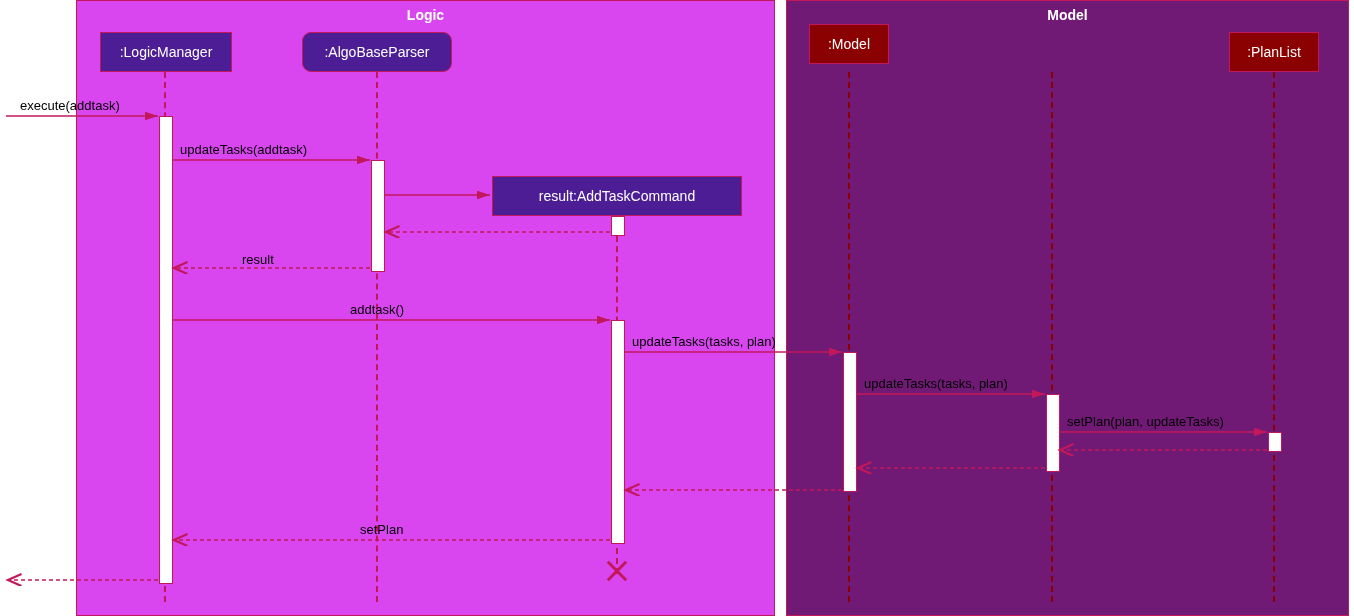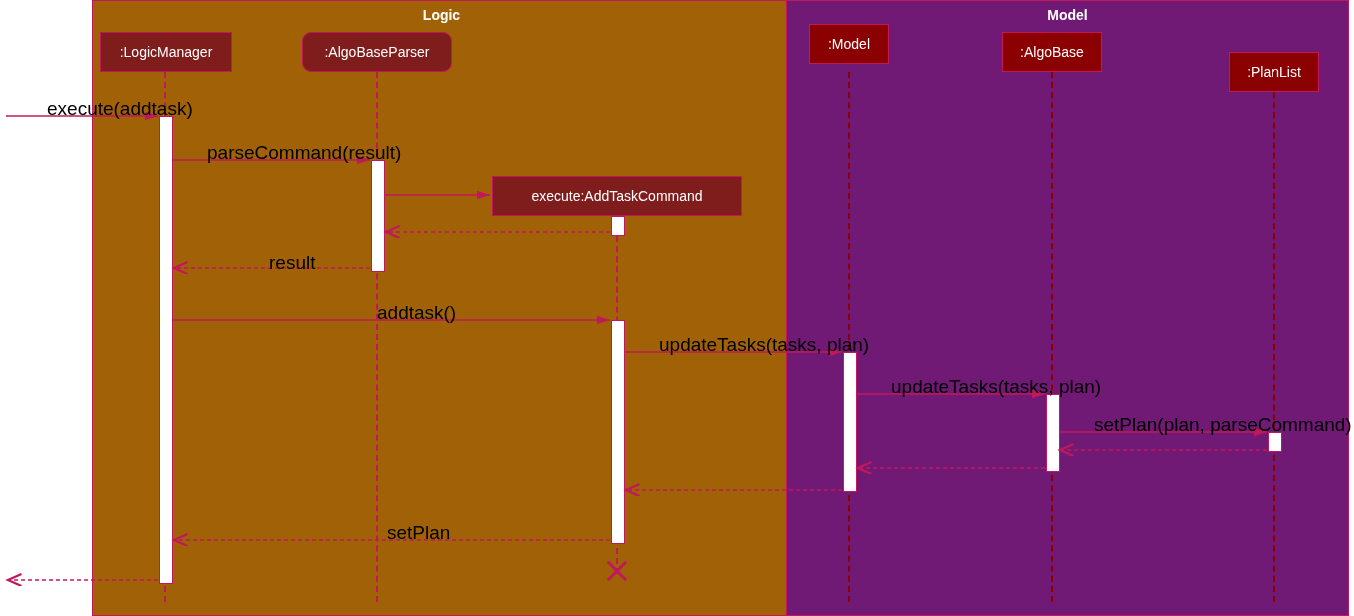--- a/index.html
+++ b/index.html
@@ -1,54 +1,53 @@
 <!DOCTYPE html>
 <html><head>
 <meta charset="utf-8">
 <style>
 body { margin:0; padding:0; font-family:"Segoe UI",Arial,sans-serif; background:#fff; }
 .canvas { position:relative; width:1354px; height:616px; }
 .frame { position:absolute; border:1px solid; }
-.frame-logic { left:92px; top:0; width:697px; height:614px; background:#a16207; border-color:#C2185B; }
+.frame-logic { left:76px; top:0; width:697px; height:614px; background:#d946ef; border-color:#C2185B; }
 .frame-model { left:786px; top:0; width:561px; height:614px; background:#701a75; border-color:#C2185B; }
 .frame-title { position:absolute; top:6px; left:50%; transform:translateX(-50%); font-weight:bold; font-size:14px; }
 .frame-logic .frame-title { color:#fff; }
 .frame-model .frame-title { color:#fff; }
 .participant { position:absolute; height:38px; display:flex; align-items:center; justify-content:center; font-size:14px; border:1px solid; }
-.p-logic { background:#7f1d1d; border-color:#C2185B; color:#fff; }
+.p-logic { background:#4c1d95; border-color:#C2185B; color:#fff; }
 .p-model { background:#8B0000; border-color:#C2185B; color:#fff; }
 .lifeline { position:absolute; width:0; border-left:2px dashed; }
 .ll-logic { border-color:#C2185B; }
 .ll-model { border-color:#8B0000; }
 .activation { position:absolute; width:12px; background:#fff; border:1px solid #C2185B; }
 svg { position:absolute; left:0; top:0; pointer-events:none; }
-.msg-label { position:absolute; font-size:19px; color:#000; white-space:nowrap;margin-left:27px; }
+.msg-label { position:absolute; font-size:13px; color:#000; white-space:nowrap; }
 .destroy { position:absolute; width:26px; height:26px; }
 .destroy::before,.destroy::after { content:"";position:absolute;left:50%;top:0;width:3px;height:26px;background:#C2185B;transform-origin:center; }
 .destroy::before { transform:translateX(-50%) rotate(45deg); }
 .destroy::after { transform:translateX(-50%) rotate(-45deg); }
 </style>
 </head>
 <body>
 
 <div class="canvas">
 
   <div class="frame frame-logic">
     <div class="frame-title">Logic</div>
   </div>
   <div class="frame frame-model">
     <div class="frame-title">Model</div>
   </div>
 
   <div class="participant p-logic" style="left:100px;top:32px;width:130px;">:LogicManager</div>
   <div class="participant p-logic" style="left:302px;top:32px;width:148px;border-radius:9px;">:AlgoBaseParser</div>
-  <div class="participant p-logic" style="left:492px;top:176px;width:248px;">execute:AddTaskCommand</div>
+  <div class="participant p-logic" style="left:492px;top:176px;width:248px;">result:AddTaskCommand</div>
   <div class="participant p-model" style="left:809px;top:24px;width:78px;">:Model</div>
-  <div class="participant p-model" style="left:1002px;top:32px;width:98px;">:AlgoBase</div>
-  <div class="participant p-model" style="left:1229px;top:32px;width:88px;margin-top:20px;">:PlanList</div>
+  <div class="participant p-model" style="left:1229px;top:32px;width:88px;">:PlanList</div>
 
   <div class="lifeline ll-logic" style="left:164px;top:72px;height:530px;"></div>
   <div class="lifeline ll-logic" style="left:376px;top:72px;height:530px;"></div>
   <div class="lifeline ll-logic" style="left:616px;top:216px;height:358px;"></div>
   <div class="lifeline ll-model" style="left:848px;top:72px;height:530px;"></div>
   <div class="lifeline ll-model" style="left:1051px;top:72px;height:530px;"></div>
   <div class="lifeline ll-model" style="left:1273px;top:72px;height:530px;"></div>
 
   <div class="activation" style="left:159px;top:116px;height:466px;"></div>
   <div class="activation" style="left:371px;top:160px;height:110px;"></div>
@@ -79,21 +78,21 @@
     <line x1="856" y1="394" x2="1045" y2="394" stroke="#C2185B" stroke-width="1.5" marker-end="url(#af)"></line>
     <line x1="1059" y1="432" x2="1267" y2="432" stroke="#C2185B" stroke-width="1.5" marker-end="url(#af)"></line>
     <line x1="1267" y1="450" x2="1060" y2="450" stroke="#C2185B" stroke-width="1.5" stroke-dasharray="4 3" marker-end="url(#ao)"></line>
     <line x1="1045" y1="468" x2="858" y2="468" stroke="#C2185B" stroke-width="1.5" stroke-dasharray="4 3" marker-end="url(#ao)"></line>
     <line x1="842" y1="490" x2="626" y2="490" stroke="#C2185B" stroke-width="1.5" stroke-dasharray="4 3" marker-end="url(#ao)"></line>
     <line x1="610" y1="540" x2="174" y2="540" stroke="#C2185B" stroke-width="1.5" stroke-dasharray="4 3" marker-end="url(#ao)"></line>
     <line x1="158" y1="580" x2="8" y2="580" stroke="#C2185B" stroke-width="1.5" stroke-dasharray="4 3" marker-end="url(#ao)"></line>
   </svg>
 
   <div class="msg-label" style="left:20px;top:98px;">execute(addtask)</div>
-  <div class="msg-label" style="left:180px;top:142px;">parseCommand(result)</div>
+  <div class="msg-label" style="left:180px;top:142px;">updateTasks(addtask)</div>
   <div class="msg-label" style="left:242px;top:252px;">result</div>
   <div class="msg-label" style="left:350px;top:302px;">addtask()</div>
   <div class="msg-label" style="left:632px;top:334px;">updateTasks(tasks, plan)</div>
   <div class="msg-label" style="left:864px;top:376px;">updateTasks(tasks, plan)</div>
-  <div class="msg-label" style="left:1067px;top:414px;">setPlan(plan, parseCommand)</div>
+  <div class="msg-label" style="left:1067px;top:414px;">setPlan(plan, updateTasks)</div>
   <div class="msg-label" style="left:360px;top:522px;">setPlan</div>
 
 </div>
 
 </body></html>

